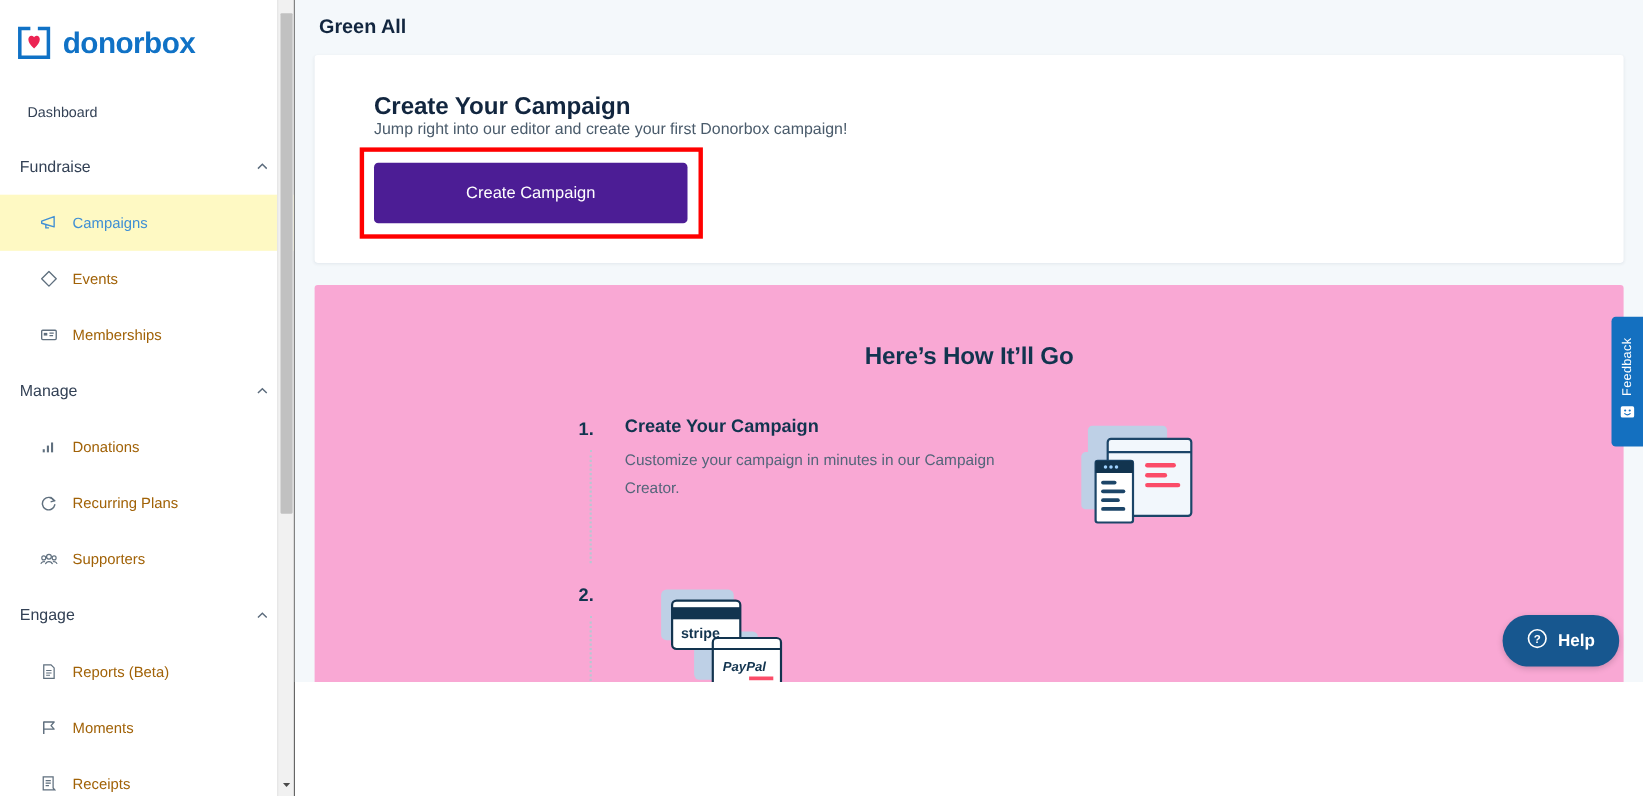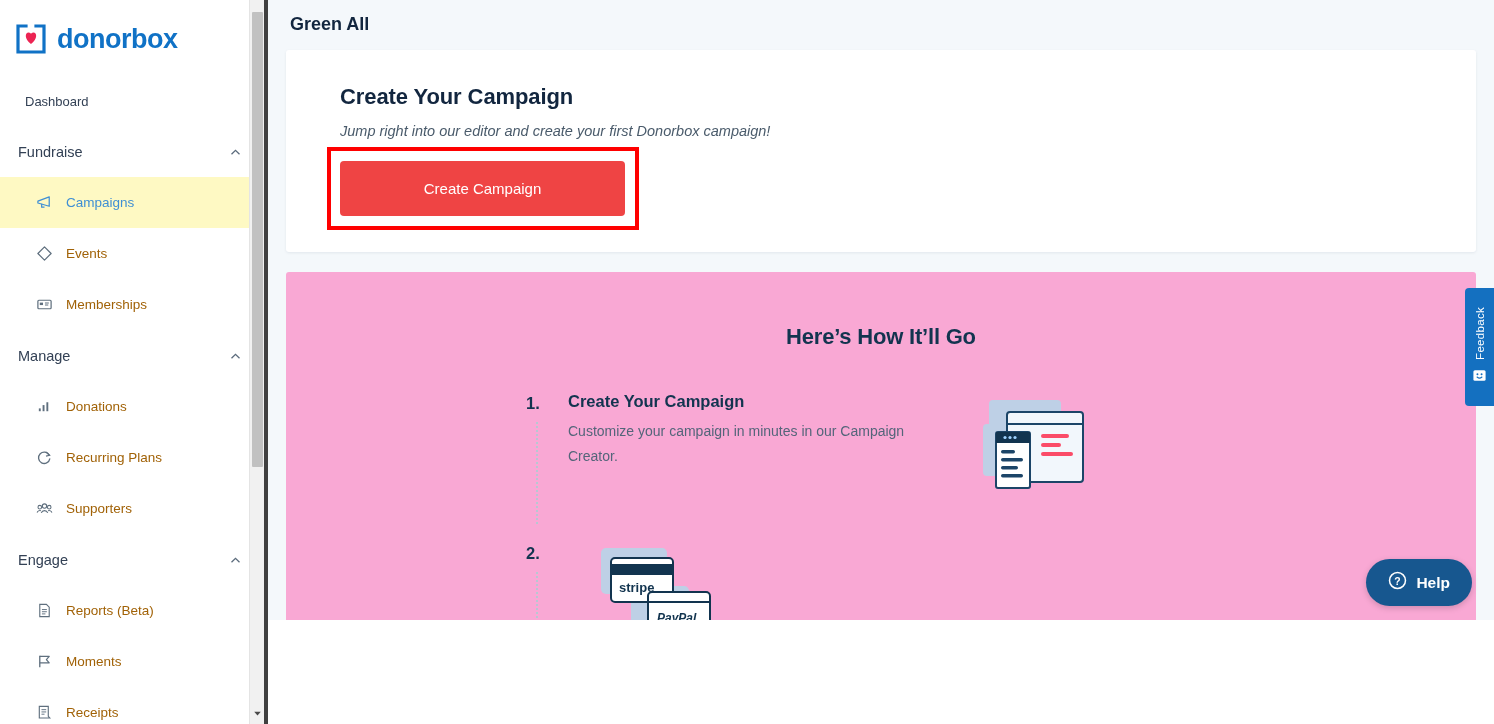--- a/index.html
+++ b/index.html
@@ -9,21 +9,21 @@
     background: #ffffff;
     overflow: hidden;
   }
   #app { position: relative; width: 1494px; height: 724px; display: flex; }
 
   
   .sidebar {
     width: 268px; height: 724px; flex: 0 0 268px;
     background: #ffffff;
     position: relative;
-    border-right: 4px solid #404040;
+    border-right: 1px solid #404040;
     overflow: hidden;
   }
   .logo-row {
     display: flex; align-items: center; gap: 9px;
     padding: 16px 0 0 14px; height: 62px;
   }
   .logo-mark { width: 34px; height: 34px; flex: 0 0 34px; }
   .logo-text {
     font-size: 27px; font-weight: 700; color: #1072c6;
     letter-spacing: -0.5px; line-height: 1;
@@ -88,26 +88,26 @@
     background: #ffffff;
     border-radius: 3px;
     box-shadow: 0 1px 3px rgba(16,40,70,0.08);
     padding: 34px 0 36px 54px;
   }
   .card h2 {
     font-size: 22px; font-weight: 700; color: #12263f;
     letter-spacing: -0.1px;
   }
   .card p.sub {
-    font-size: 14.5px; color: #4a5b6b; margin-top: 13px; font-style: italic;
+    font-size: 14.5px; color: #4a5b6b; 
   }
   .cta-wrap { position: relative; margin-top: 22px; width: 295px; }
   .cta-btn {
     width: 285px; height: 55px;
-    background: #ef4444; color: #ffffff;
+    background: #4c1d95; color: #ffffff;
     border: none; border-radius: 4px;
     font-family: "Liberation Sans", sans-serif;
     font-size: 15px; cursor: pointer;
     display: flex; align-items: center; justify-content: center;
   }
   .redbox {
     position: absolute; left: -13px; top: -14px;
     width: 312px; height: 83px;
     border: 4px solid #ff0000; pointer-events: none;
   }

